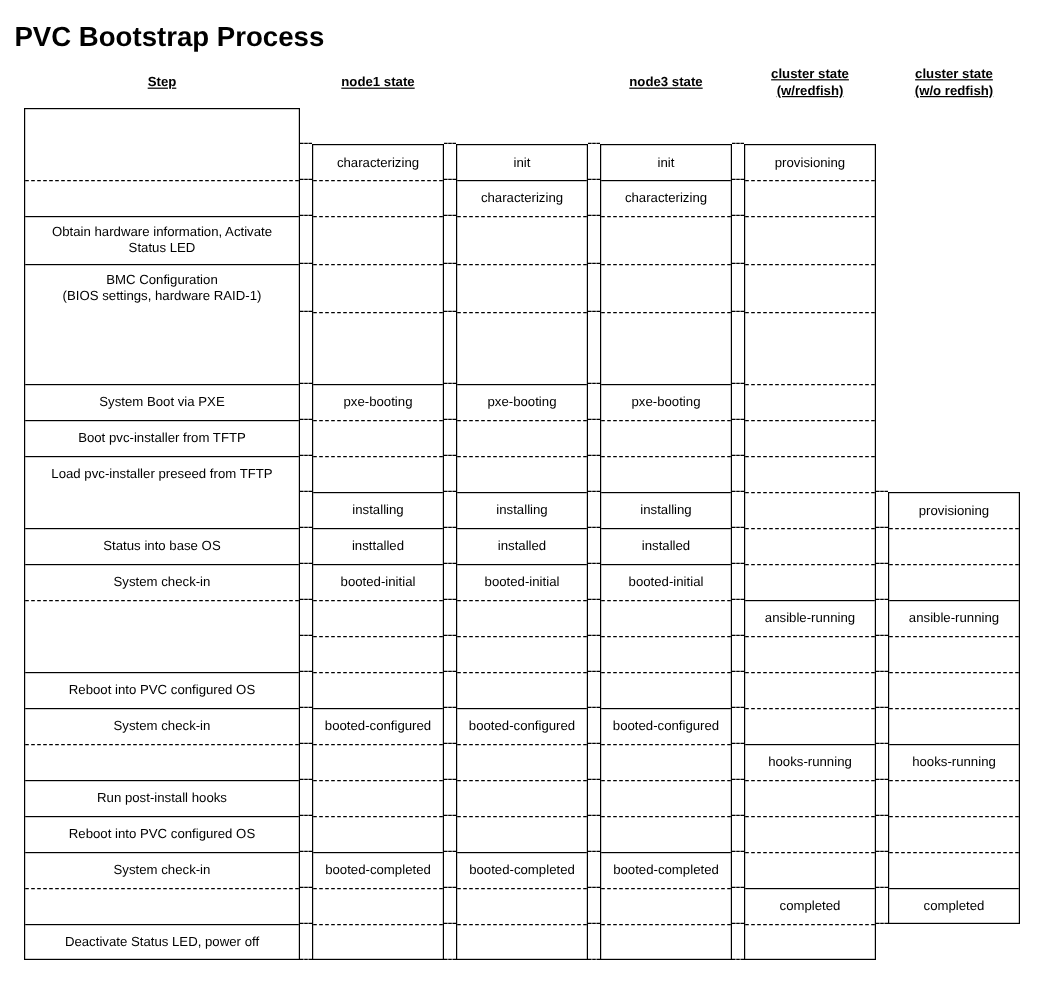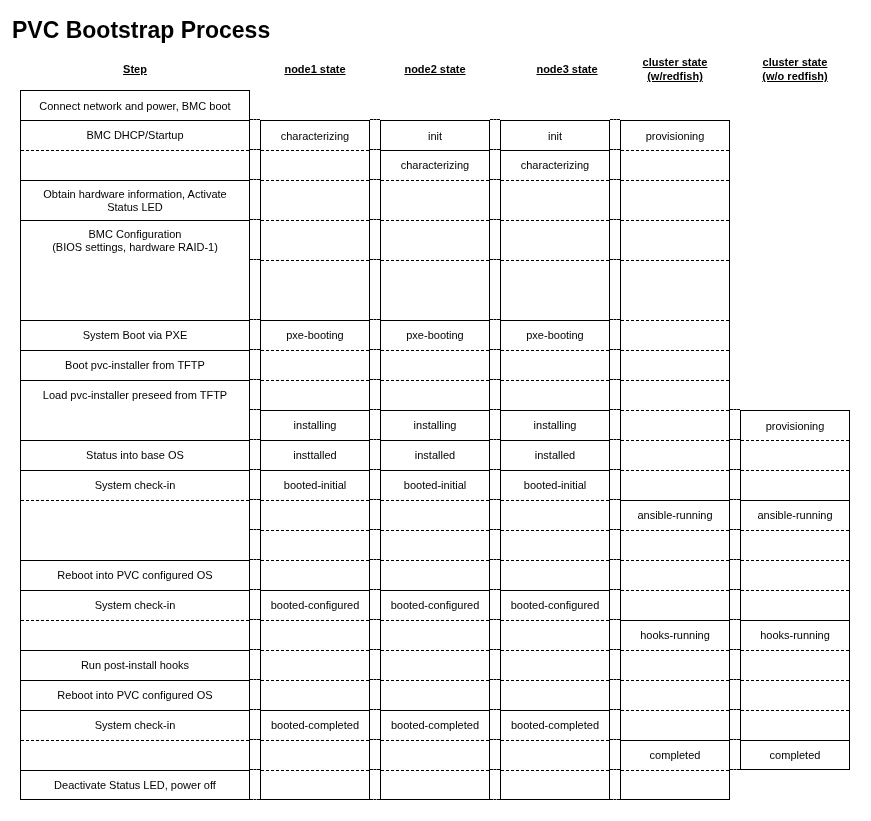--- a/index.html
+++ b/index.html
@@ -70,22 +70,20 @@
 </style>
 </head>
 <body>
 
 <div class="diagram" id="diagram">
   <div class="title">PVC Bootstrap Process</div>
 <div class="col-header" style="left: 20px; width: 230px;">
       <span>Step</span>
     </div>
     <div class="col-box" style="left: 20px; top: 90px; width: 230px; height: 710px;">
-      <div class="cell" style="top: 0px; height: 30px;"><span>Connect network and power, BMC boot</span></div>
-      <div class="cell b-solid" style="top: 29px; height: 30px;"><span>BMC DHCP/Startup</span></div>
       <div class="cell b-dashed" style="top: 59px; height: 30px;"><span></span></div>
       <div class="cell b-solid" style="top: 89px; height: 40px;"><span>Obtain hardware information, Activate
 Status LED</span></div>
       <div class="cell b-solid" style="top: 129px; height: 40px;"><span>BMC Configuration
 (BIOS settings, hardware RAID-1)</span></div>
       <div class="cell b-solid" style="top: 229px; height: 30px;"><span>System Boot via PXE</span></div>
       <div class="cell b-solid" style="top: 259px; height: 30px;"><span>Boot pvc-installer from TFTP</span></div>
       <div class="cell b-solid" style="top: 289px; height: 30px;"><span>Load pvc-installer preseed from TFTP</span></div>
       <div class="cell b-solid" style="top: 349px; height: 30px;"><span>Status into base OS</span></div>
       <div class="cell b-solid" style="top: 379px; height: 30px;"><span>System check-in</span></div>
@@ -118,23 +116,20 @@
       <div class="cell b-dashed" style="top: 409px; height: 30px;"><span></span></div>
       <div class="cell b-dashed" style="top: 439px; height: 30px;"><span></span></div>
       <div class="cell b-solid" style="top: 469px; height: 30px;"><span>booted-configured</span></div>
       <div class="cell b-dashed" style="top: 499px; height: 30px;"><span></span></div>
       <div class="cell b-dashed" style="top: 529px; height: 30px;"><span></span></div>
       <div class="cell b-dashed" style="top: 559px; height: 30px;"><span></span></div>
       <div class="cell b-solid" style="top: 589px; height: 30px;"><span>booted-completed</span></div>
       <div class="cell b-dashed" style="top: 619px; height: 30px;"><span></span></div>
       <div class="cell b-dashed" style="top: 649px; height: 30px;"><span></span></div>
     </div>
-    <div class="col-header" style="left: 380px; width: 110px;">
-      <span>node2 state</span>
-    </div>
     <div class="col-box" style="left: 380px; top: 120px; width: 110px; height: 680px;">
       <div class="cell" style="top: 0px; height: 30px;"><span>init</span></div>
       <div class="cell b-solid" style="top: 29px; height: 30px;"><span>characterizing</span></div>
       <div class="cell b-dashed" style="top: 59px; height: 40px;"><span></span></div>
       <div class="cell b-dashed" style="top: 99px; height: 40px;"><span></span></div>
       <div class="cell b-dashed" style="top: 139px; height: 60px;"><span></span></div>
       <div class="cell b-solid" style="top: 199px; height: 30px;"><span>pxe-booting</span></div>
       <div class="cell b-dashed" style="top: 229px; height: 30px;"><span></span></div>
       <div class="cell b-dashed" style="top: 259px; height: 30px;"><span></span></div>
       <div class="cell b-solid" style="top: 289px; height: 30px;"><span>installing</span></div>
@@ -144,21 +139,21 @@
       <div class="cell b-dashed" style="top: 409px; height: 30px;"><span></span></div>
       <div class="cell b-dashed" style="top: 439px; height: 30px;"><span></span></div>
       <div class="cell b-solid" style="top: 469px; height: 30px;"><span>booted-configured</span></div>
       <div class="cell b-dashed" style="top: 499px; height: 30px;"><span></span></div>
       <div class="cell b-dashed" style="top: 529px; height: 30px;"><span></span></div>
       <div class="cell b-dashed" style="top: 559px; height: 30px;"><span></span></div>
       <div class="cell b-solid" style="top: 589px; height: 30px;"><span>booted-completed</span></div>
       <div class="cell b-dashed" style="top: 619px; height: 30px;"><span></span></div>
       <div class="cell b-dashed" style="top: 649px; height: 30px;"><span></span></div>
     </div>
-    <div class="col-header" style="left: 512px; width: 110px;">
+    <div class="col-header" style="left: 500px; width: 110px;">
       <span>node3 state</span>
     </div>
     <div class="col-box" style="left: 500px; top: 120px; width: 110px; height: 680px;">
       <div class="cell" style="top: 0px; height: 30px;"><span>init</span></div>
       <div class="cell b-solid" style="top: 29px; height: 30px;"><span>characterizing</span></div>
       <div class="cell b-dashed" style="top: 59px; height: 40px;"><span></span></div>
       <div class="cell b-dashed" style="top: 99px; height: 40px;"><span></span></div>
       <div class="cell b-dashed" style="top: 139px; height: 60px;"><span></span></div>
       <div class="cell b-solid" style="top: 199px; height: 30px;"><span>pxe-booting</span></div>
       <div class="cell b-dashed" style="top: 229px; height: 30px;"><span></span></div>

